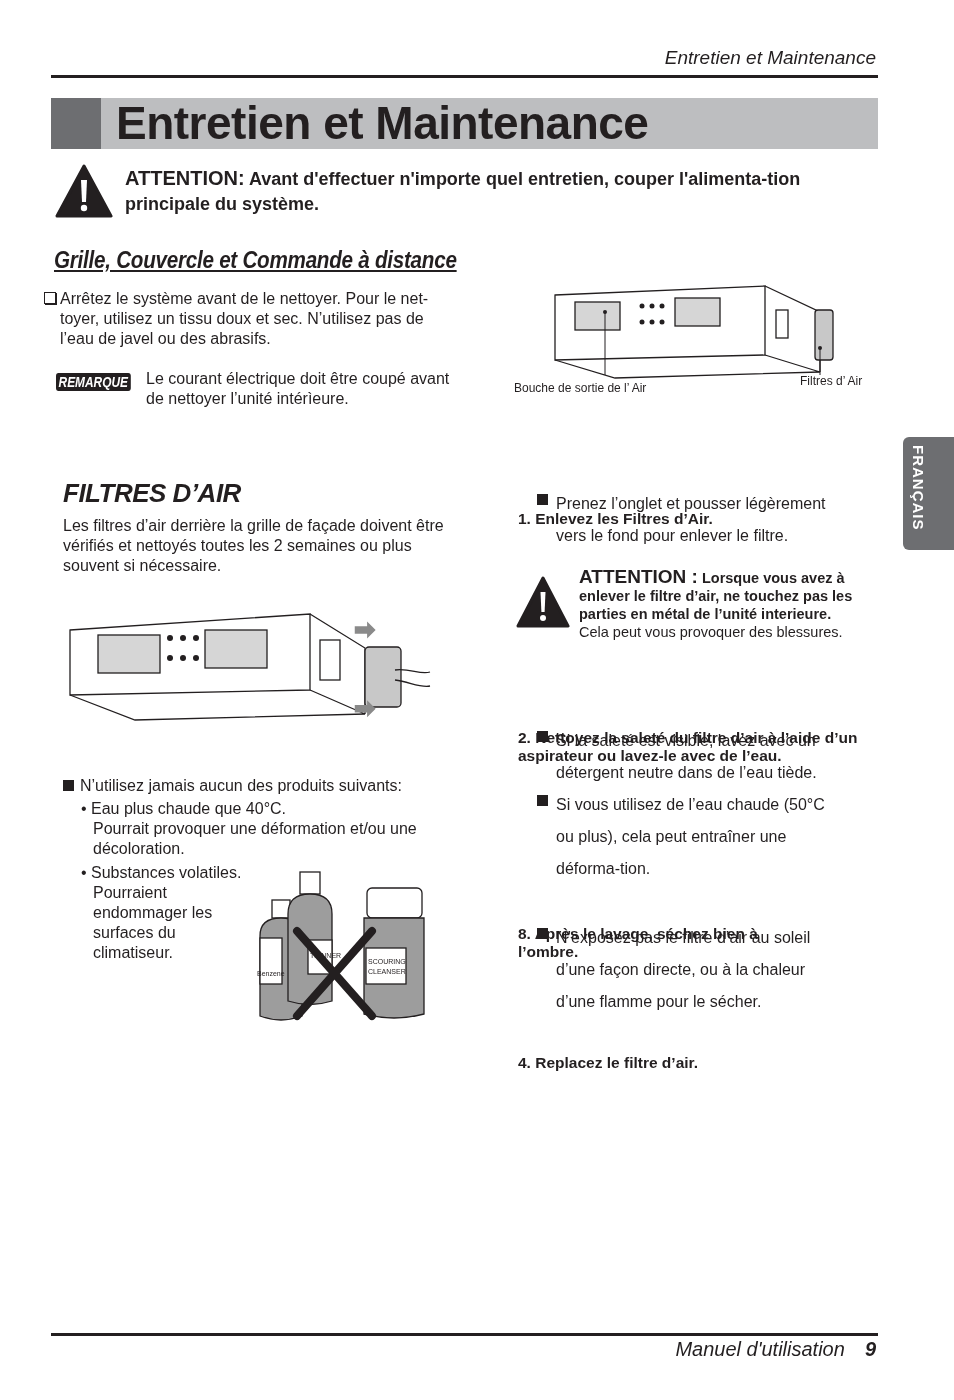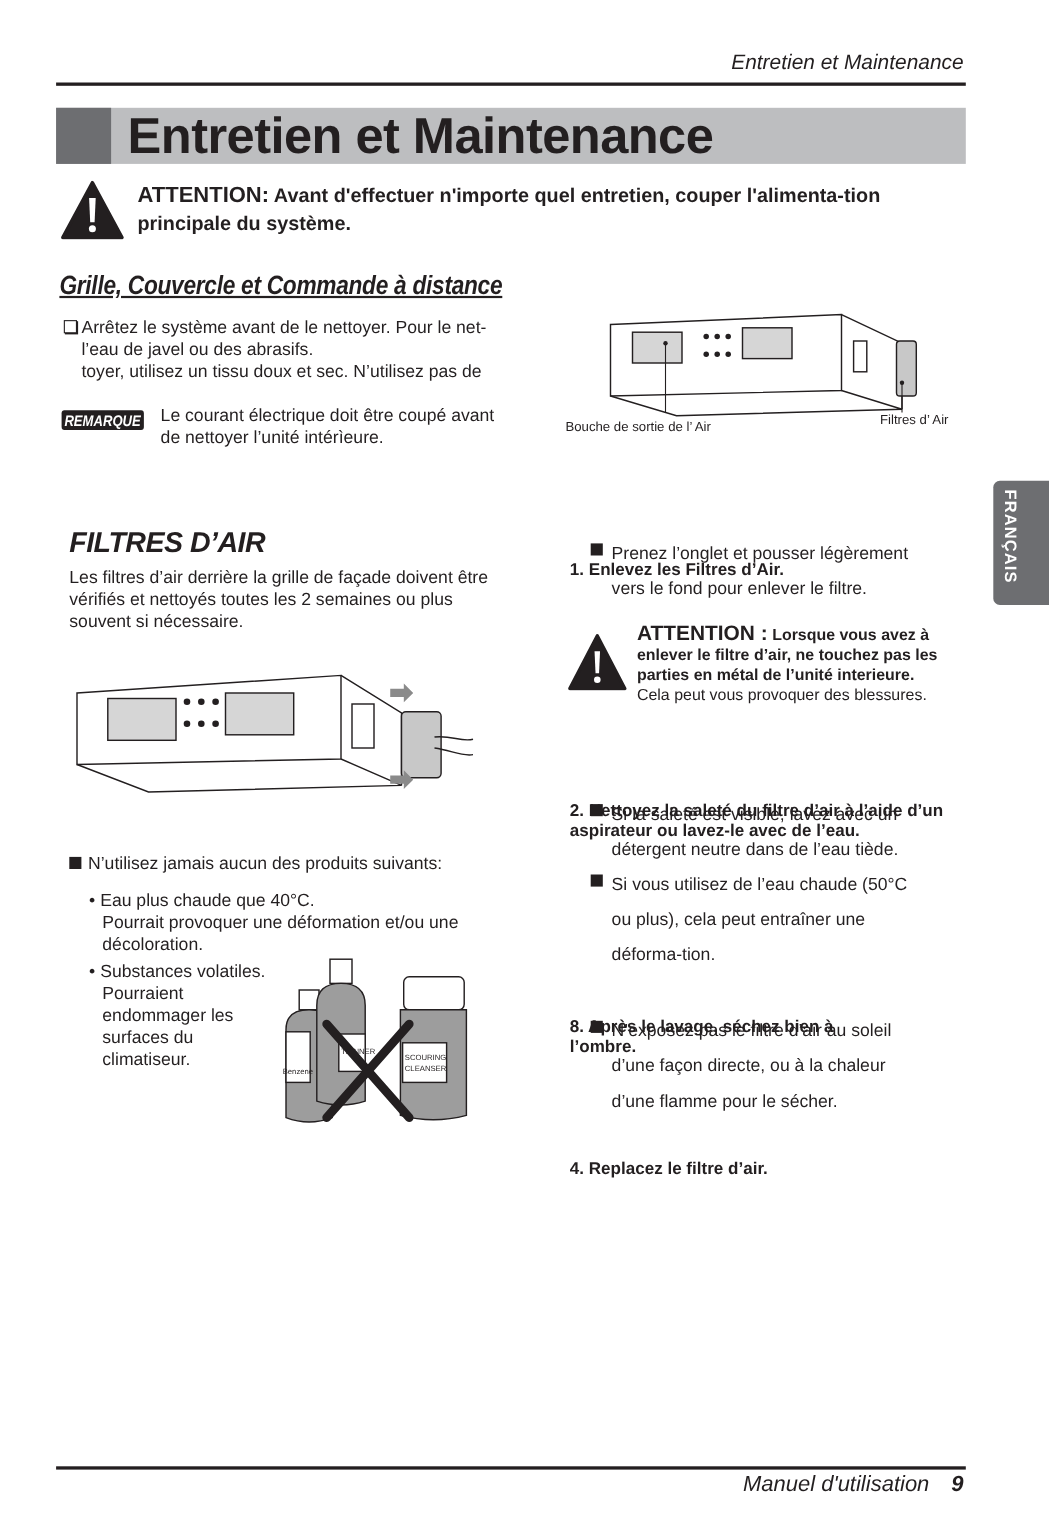--- a/index.html
+++ b/index.html
@@ -10,21 +10,21 @@
   .rule-top { left: 51px; top: 75px; width: 827px; height: 3px; background: #231f20; }
   .title-bar { left: 51px; top: 98px; width: 827px; height: 51px; background: #bdbec0; }
   .title-bar .tab { position: absolute; left: 0; top: 0; width: 50px; height: 51px; background: #6d6e71; }
   .title-bar .title { position: absolute; left: 65px; top: -2px; font-size: 46px; font-weight: bold; letter-spacing: -0.5px; }
   .warn-icon { display: block; }
   .attention-top { left: 125px; top: 166px; width: 740px; font-size: 18px; font-weight: bold; line-height: 25px; }
   .attention-top .lead { font-size: 20px; }
   .section-h { left: 54px; top: 246px; font-size: 24px; font-weight: bold; font-style: italic; text-decoration: underline;
                transform: scaleX(0.86); transform-origin: left; letter-spacing: -0.3px; }
   .p { font-size: 16px; line-height: 20px; }
-  .para1 { left: 58px; top: 289px; width: 400px; }
+  .para1 { left: 44px; top: 289px; width: 400px; }
   .para1 .box { display: inline-block; width: 10px; height: 10px; border: 1.3px solid #231f20; margin-right: 4px; vertical-align: 0px; box-shadow: 1px 1px 0 #231f20; }
   .indent { padding-left: 16px; }
   .remarque { left: 56px; top: 373px; background: #231f20; color: #fff; font-size: 14px; font-weight: bold; font-style: italic;
               padding: 1px 3px; border-radius: 3px; transform: scaleX(0.85); transform-origin: left; }
   .remarque-text { left: 146px; top: 369px; width: 320px; }
   .filtres-h { left: 63px; top: 478px; font-size: 26px; font-weight: bold; font-style: italic; letter-spacing: -0.5px; }
   .filtres-p { left: 63px; top: 516px; width: 400px; line-height: 20px; }
   .sq { display: inline-block; width: 11px; height: 11px; background: #231f20; margin-right: 6px; vertical-align: 0px; }
   .never { left: 63px; top: 776px; width: 380px; }
   .never .dot { padding-left: 18px; }
@@ -53,22 +53,22 @@
   <circle cx="29" cy="44" r="3.2" fill="#fff"></circle>
 </svg>
 <div class="abs attention-top">
   <span class="lead">ATTENTION:</span>
   <span>Avant d'effectuer n'importe quel entretien, couper l'alimenta-tion principale du système.</span>
 </div>
 
 <div class="abs section-h">Grille, Couvercle et Commande à distance</div>
 <div class="abs p para1">
   <div><span class="box"></span><span>Arrêtez le système avant de le nettoyer. Pour le net-</span></div>
+  <div class="indent">toyer, utilisez un tissu doux et sec. N’utilisez pas de</div>
   <div class="indent">l’eau de javel ou des abrasifs.</div>
-  <div class="indent">toyer, utilisez un tissu doux et sec. N’utilisez pas de</div>
 </div>
 <div class="abs remarque">REMARQUE</div>
 <div class="abs p remarque-text">
   <div>Le courant électrique doit être coupé avant</div>
   <div>de nettoyer l’unité intérìeure.</div>
 </div>
 
 <svg class="abs" style="left:550px;top:280px" width="290" height="100" viewBox="0 0 290 100">
   <g fill="none" stroke="#231f20" stroke-width="1.3">
     <path d="M5 15 L215 6 L215 75 L5 80 Z" fill="#fff"></path>
@@ -118,21 +118,21 @@
       <circle cx="131" cy="48" r="3"></circle>
   </g>
   <g fill="#8a8a8a">
     <path d="M305 17 L318 17 L318 12 L327 21 L318 30 L318 25 L305 25 Z" transform="scale(0.95)"></path>
     <path d="M305 100 L318 100 L318 95 L327 104 L318 113 L318 108 L305 108 Z" transform="scale(0.95)"></path>
   </g>
 </svg>
 
 <div class="abs p never">
   <div><span class="sq"></span><span>N’utilisez jamais aucun des produits suivants:</span></div>
-  <div class="dot" style="margin-top:14px">• Eau plus chaude que 40°C.</div>
+  <div class="dot" style="margin-top:3px">• Eau plus chaude que 40°C.</div>
   <div class="dot" style="padding-left:30px">Pourrait provoquer une déformation et/ou une décoloration.</div>
   <div class="dot" style="margin-top:4px">• Substances volatiles.</div>
   <div style="padding-left:30px">Pourraient</div>
   <div style="padding-left:30px">endommager les</div>
   <div style="padding-left:30px">surfaces du</div>
   <div style="padding-left:30px">climatiseur.</div>
 </div>
 
 <svg class="abs" style="left:252px;top:866px" width="175" height="160" viewBox="0 0 175 160">
   <g stroke="#231f20" stroke-width="1.3">

